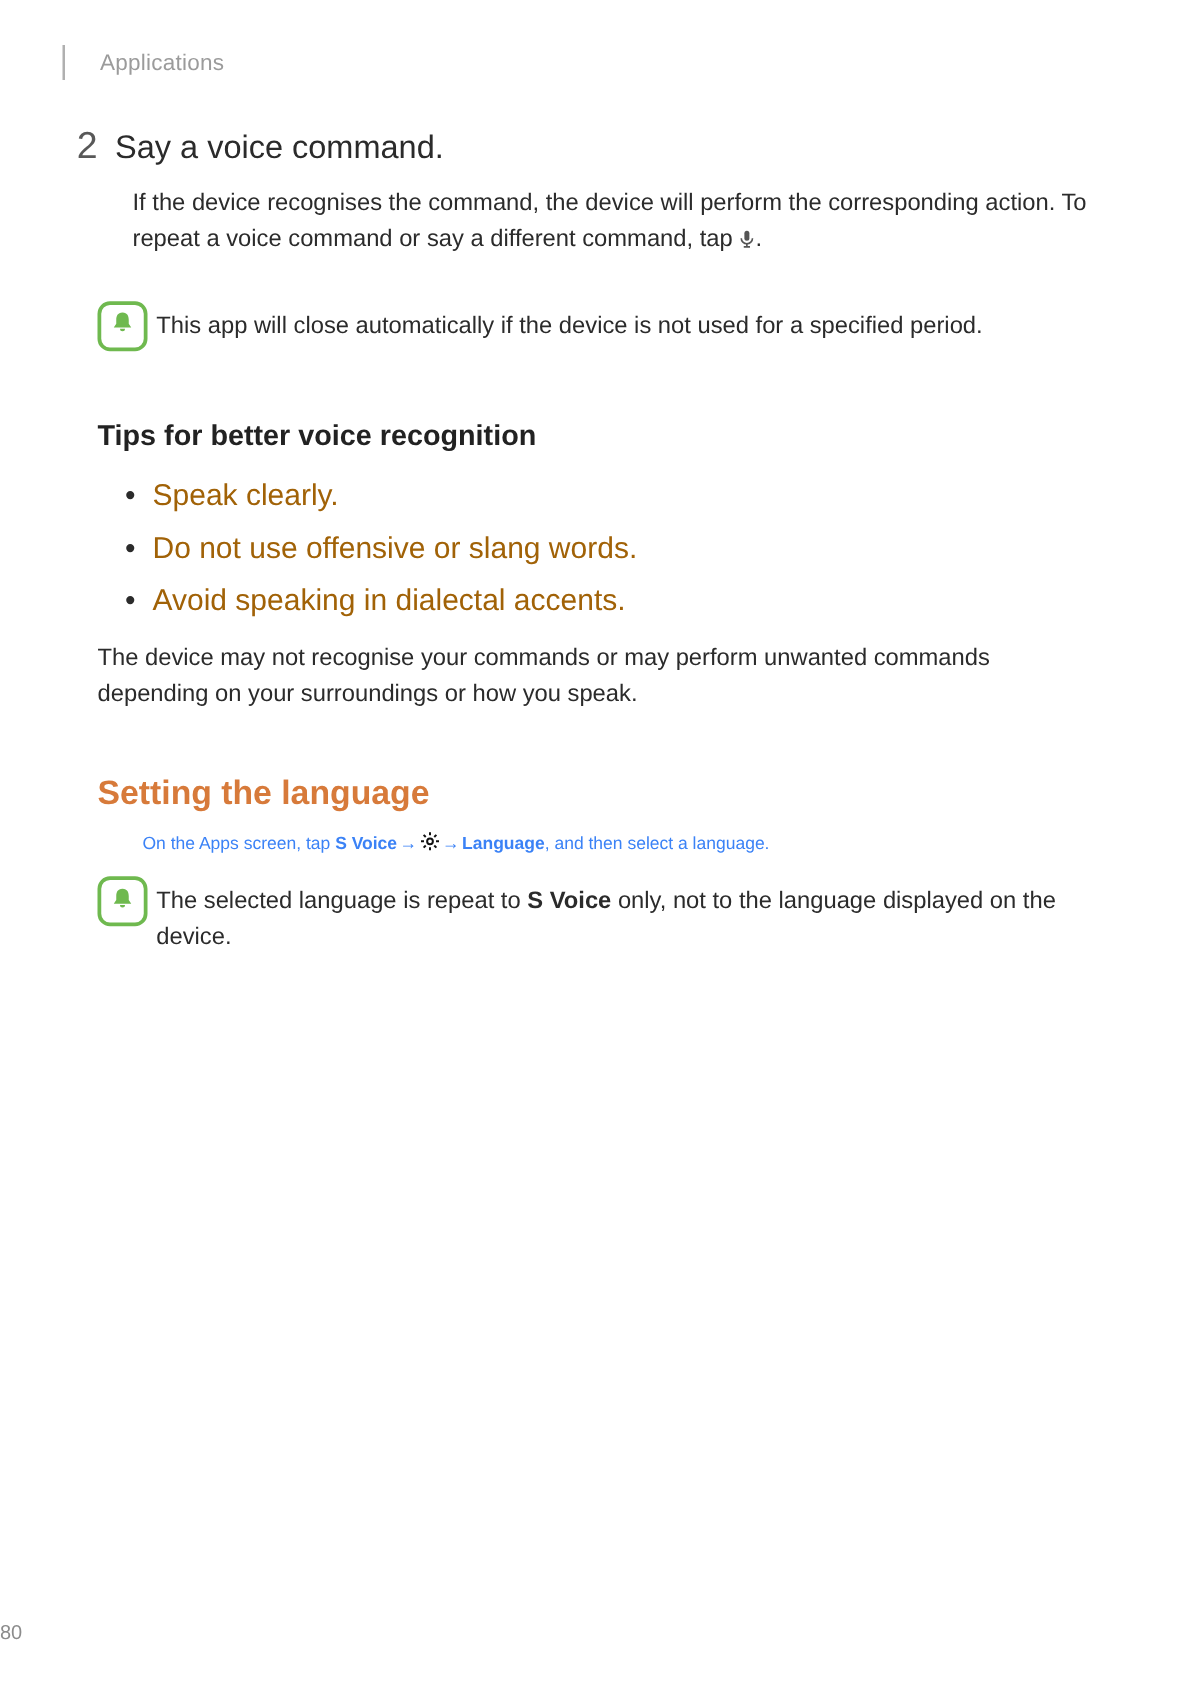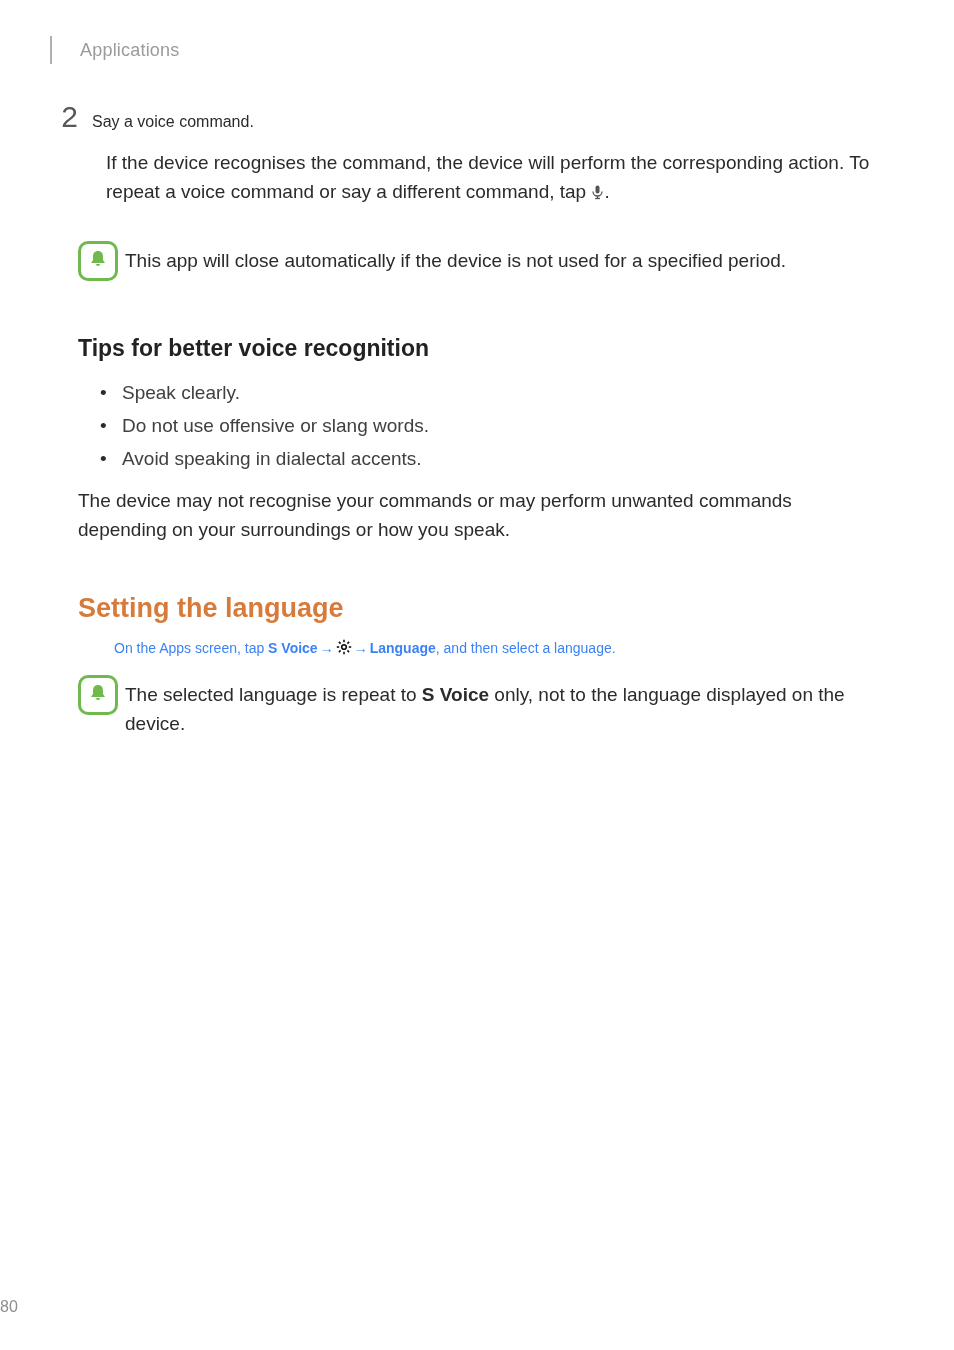--- a/index.html
+++ b/index.html
@@ -3,29 +3,29 @@
 <meta charset="utf-8">
 <style>
   * { box-sizing: border-box; margin: 0; padding: 0; }
   html, body { width: 954px; height: 1350px; background: #ffffff; font-family: "Segoe UI", "Helvetica Neue", Arial, sans-serif; color: #222; }
   .page { position: relative; width: 954px; height: 1350px; padding: 36px 78px 0 78px; }
   .header-bar { display: flex; align-items: center; gap: 10px; margin-bottom: 36px; }
   .header-rule { width: 2px; height: 28px; background: #b0b0b0; margin-left: -28px; margin-right: 18px; }
   .section-label { color: #9b9b9b; font-size: 18px; letter-spacing: 0.2px; }
   .step-row { display: flex; align-items: baseline; gap: 14px; margin-left: -36px; }
   .step-num { font-size: 30px; color: #585858; font-weight: 400; width: 36px; text-align: right; }
-  .step-text { font-size: 16px; color: #2b2b2b; }
+  .step-text { font-size: 26px; color: #2b2b2b; }
   .step-body { margin-top: 14px; margin-left: 28px; font-size: 19px; line-height: 1.55; color: #2b2b2b; }
   .inline-icon { display: inline-block; vertical-align: -2px; }
   .note-block { display: flex; gap: 7px; margin-top: 32px; align-items: flex-start; }
   .note-icon-box { width: 40px; height: 40px; border: 3px solid #6fb94f; border-radius: 10px; display: flex; align-items: center; justify-content: center; flex: 0 0 40px; }
   .note-text { font-size: 19px; line-height: 1.5; color: #2b2b2b; padding-top: 6px; }
   .h3 { font-size: 23px; font-weight: 700; color: #222; margin-top: 54px; margin-bottom: 14px; }
   ul.tips { list-style: none; margin-left: 22px; }
-  ul.tips li { position: relative; font-size: 19px; line-height: 1.75; color: #404040; padding-left: 22px; }
+  ul.tips li { position: relative; font-size: 24px; line-height: 1.75; color: #a16207; padding-left: 22px; }
   ul.tips li::before { content: "•"; position: absolute; left: 0; top: 0; color: #2b2b2b; }
   .para { font-size: 19px; line-height: 1.55; color: #2b2b2b; margin-top: 10px; }
   .h2 { font-size: 27px; font-weight: 700; color: #d77a3a; margin-top: 48px; margin-bottom: 14px; }
   .instr { font-size: 14px; line-height: 1.55; color: #3b82f6; margin-left: 36px; }
   .instr b { font-weight: 700; }
   .arrow { display:inline-block; padding: 0 2px; }
   .page-num { position: absolute; bottom: 34px; left: 0; right: 0; text-align: left; font-size: 16px; color: #8c8c8c; }
 </style>
 </head>
 <body>

